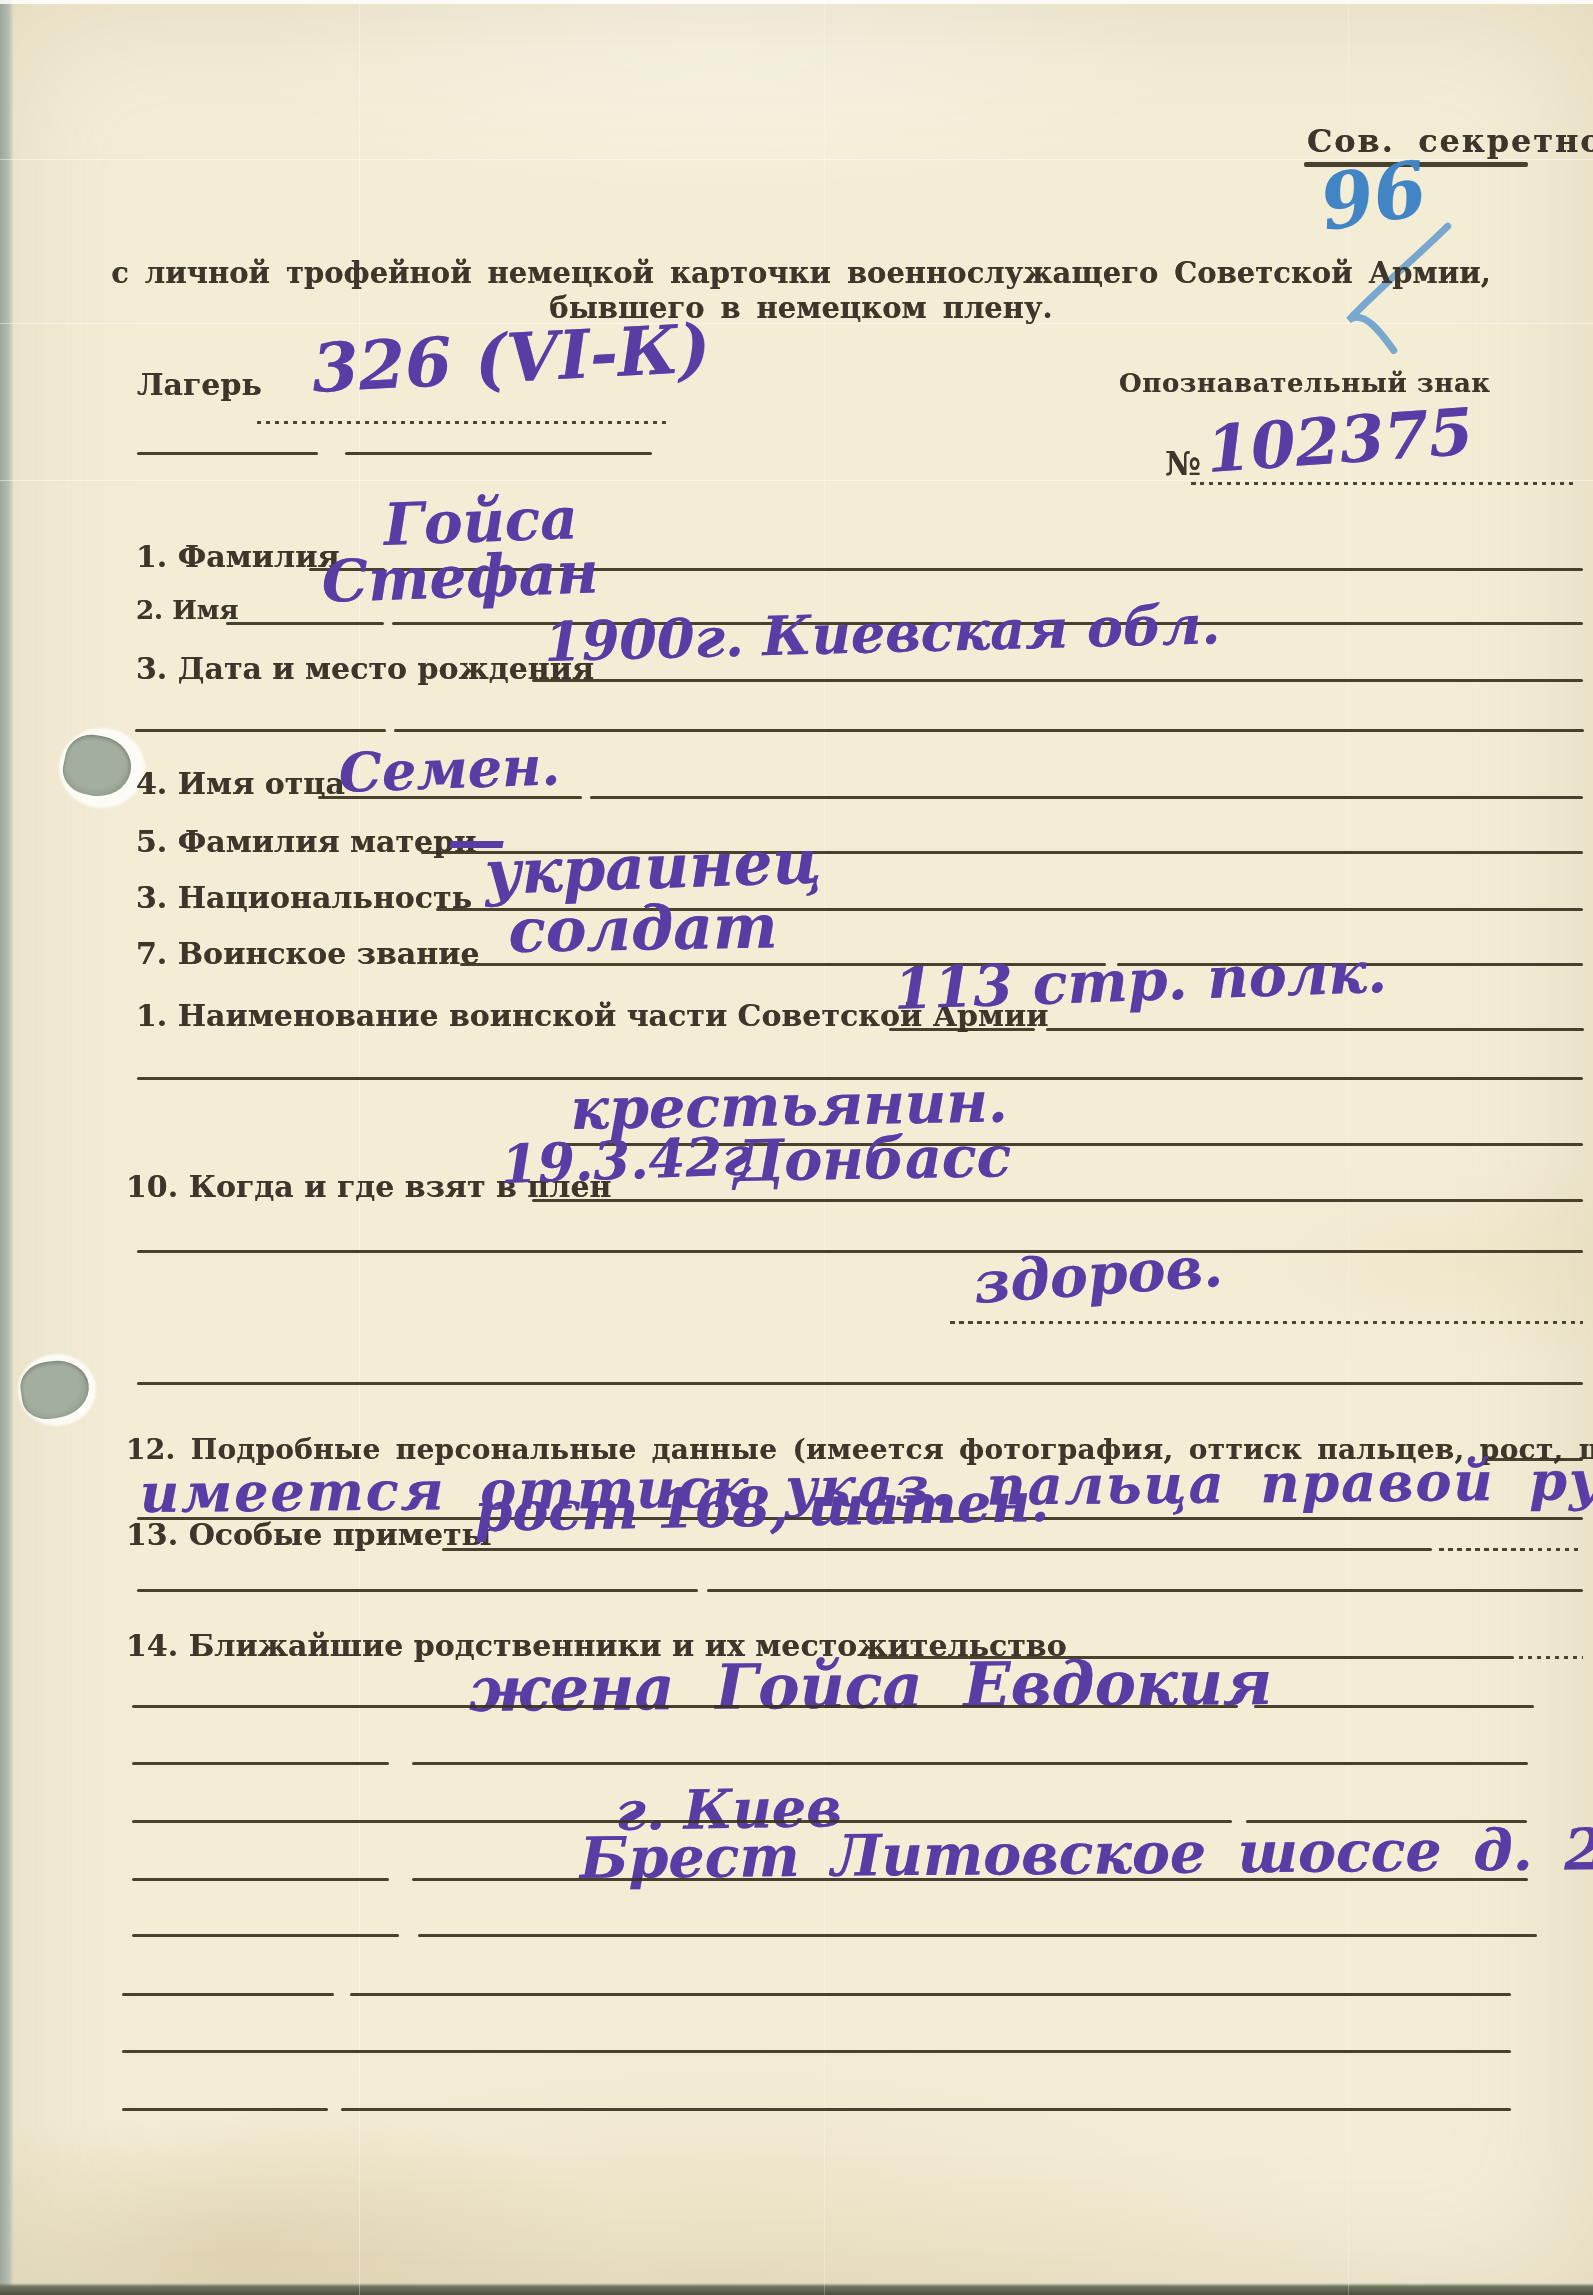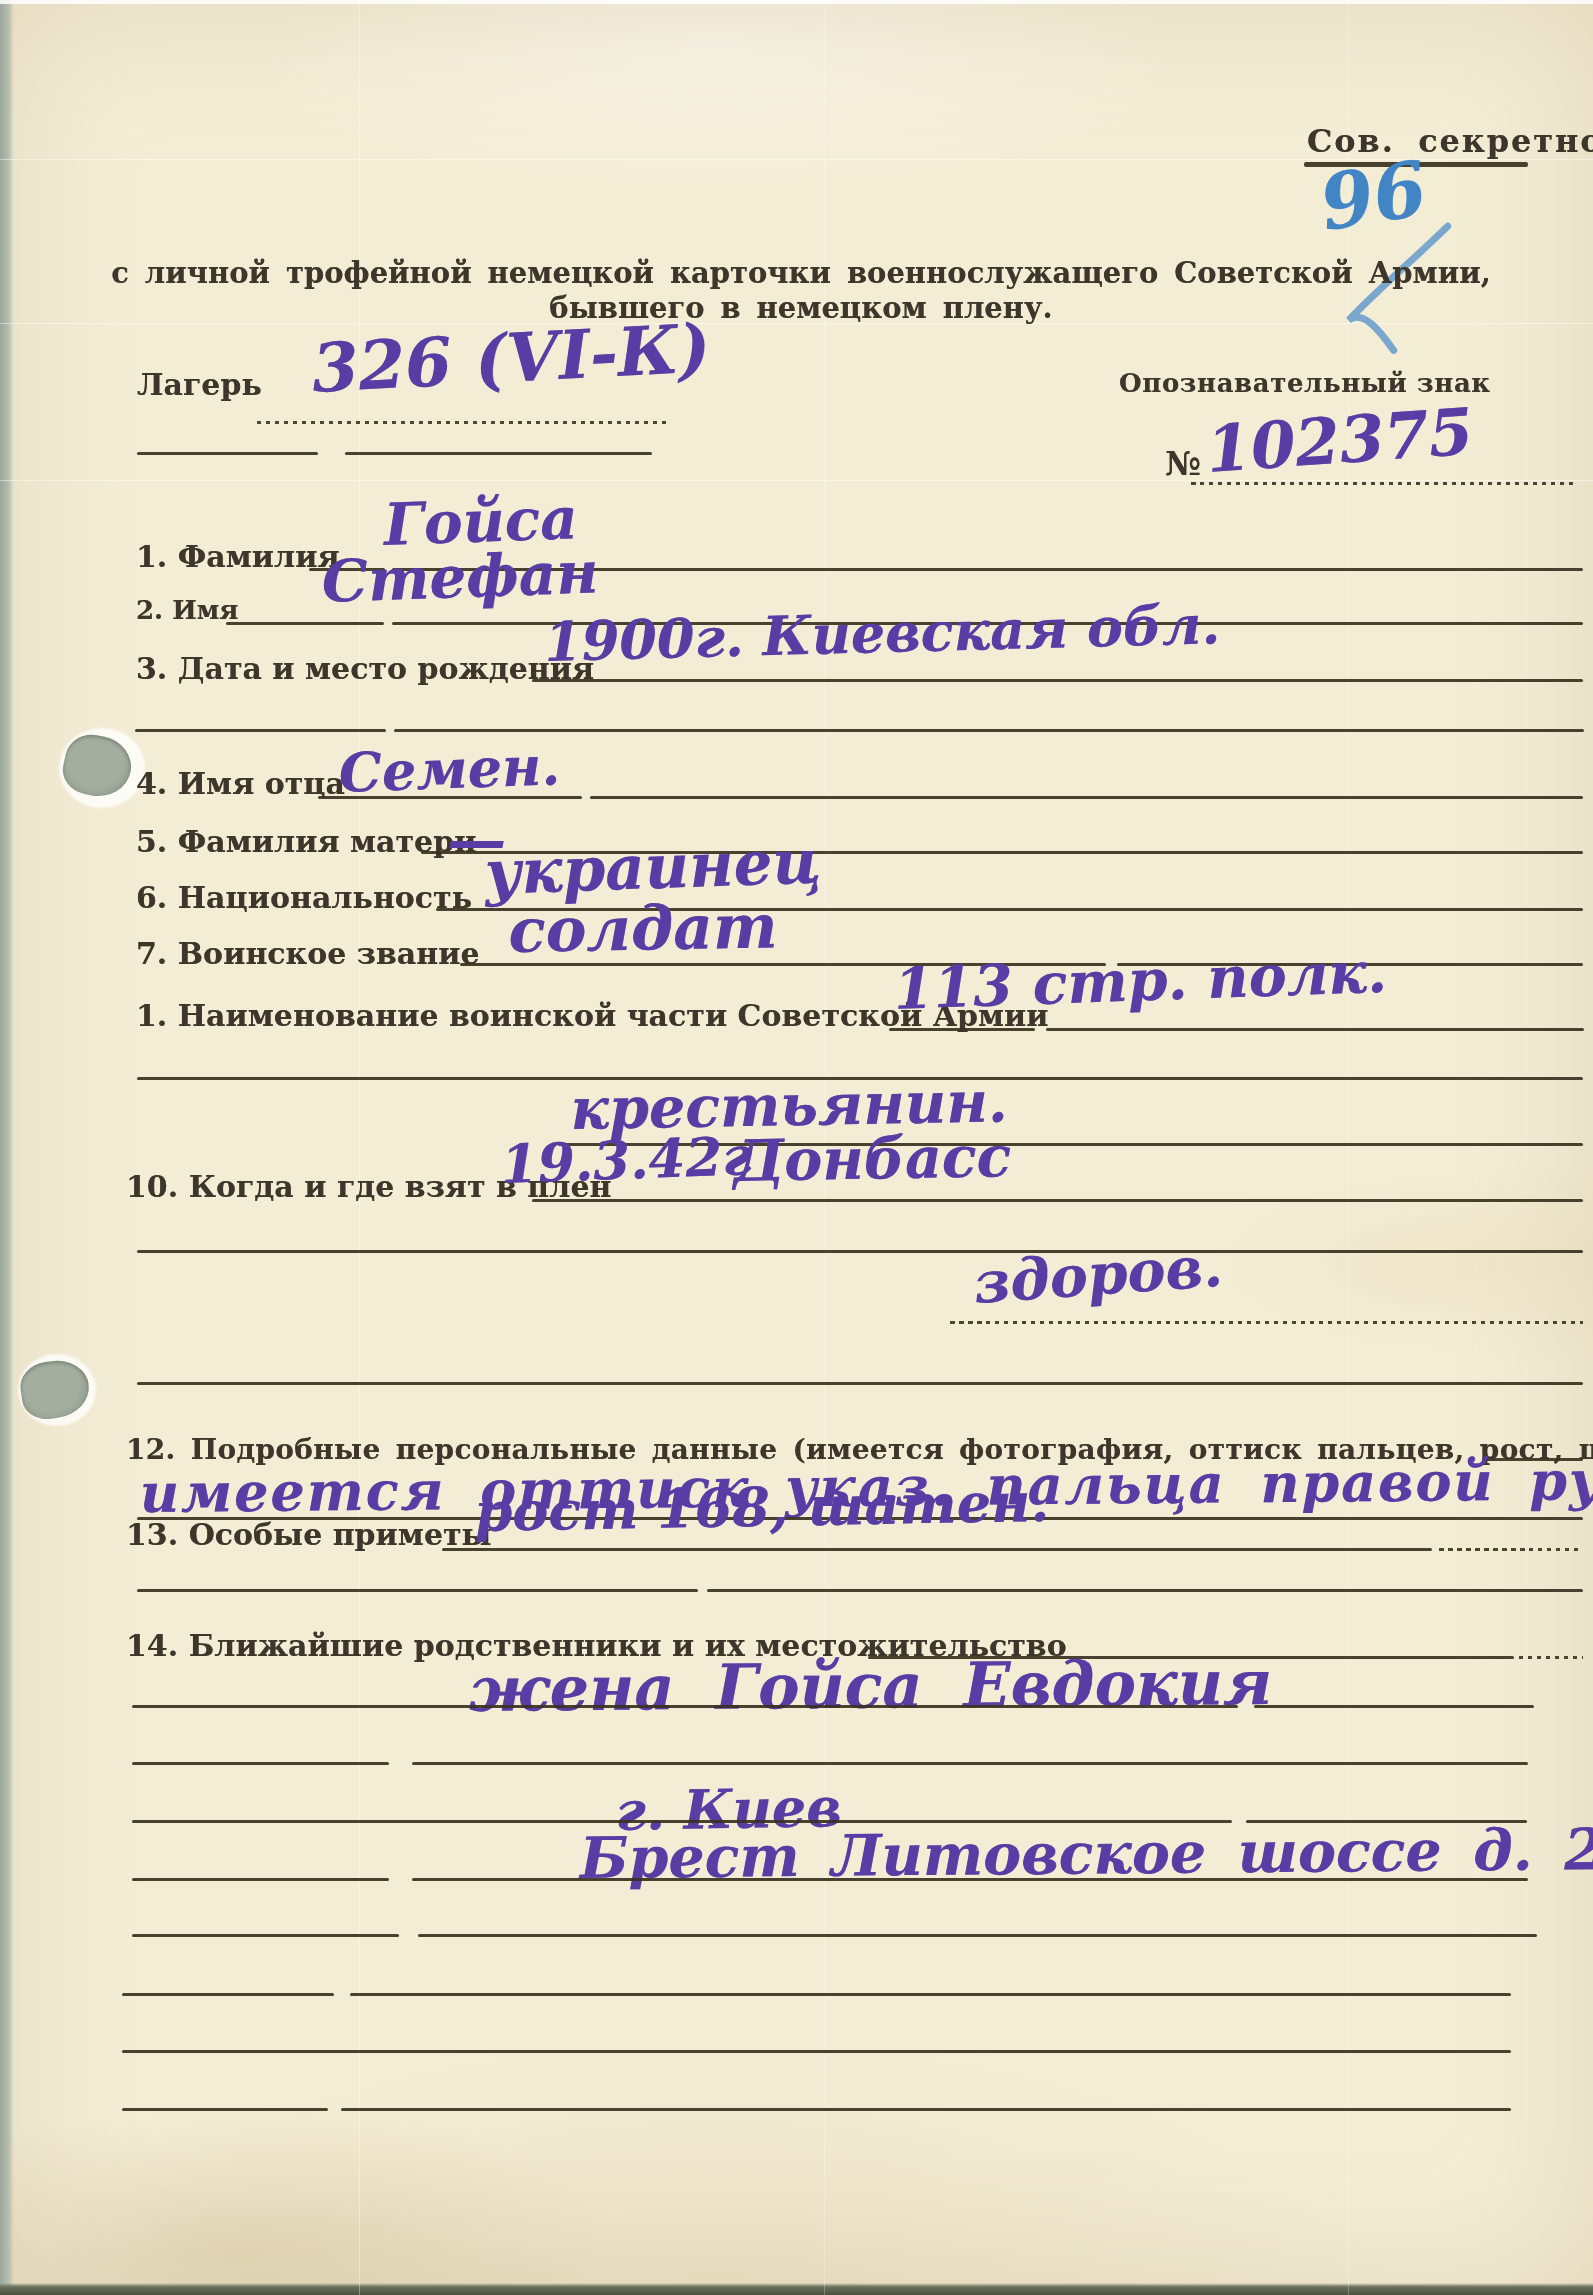--- a/index.html
+++ b/index.html
@@ -111,21 +111,21 @@
 
   <div class="print" style="left:136px;top:766px;font-size:30px">4. Имя отца</div>
   <div class="hw" style="left:340px;top:741px;font-size:54px;transform:rotate(-2deg)">Семен.</div>
   <div class="rule" style="left:318px;top:796px;width:264px"></div>
   <div class="rule" style="left:590px;top:796px;width:993px"></div>
 
   <div class="print" style="left:136px;top:824px;font-size:30px">5. Фамилия матери</div>
   <div class="hw" style="left:447px;top:805px;font-size:59px">—</div>
   <div class="rule" style="left:421px;top:851px;width:1162px"></div>
 
-  <div class="print" style="left:136px;top:880px;font-size:30px">6. Национальность</div>
+  <div class="print" style="left:136px;top:880px;font-size:30px">3. Национальность</div>
   <div class="hw" style="left:486px;top:837px;font-size:61px;transform:rotate(-2deg)">украинец</div>
   <div class="rule" style="left:436px;top:908px;width:1147px"></div>
 
   <div class="print" style="left:136px;top:936px;font-size:30px">7. Воинское звание</div>
   <div class="hw" style="left:509px;top:895px;font-size:61px;transform:rotate(-1deg)">солдат</div>
   <div class="rule" style="left:460px;top:963px;width:646px"></div>
   <div class="rule" style="left:1117px;top:963px;width:466px"></div>
 
   <div class="print" style="left:136px;top:998px;font-size:30px">1. Наименование воинской части Советской Армии</div>
   <div class="hw" style="left:895px;top:955px;font-size:57px;transform:rotate(-2deg)">113 стр. полк.</div>

